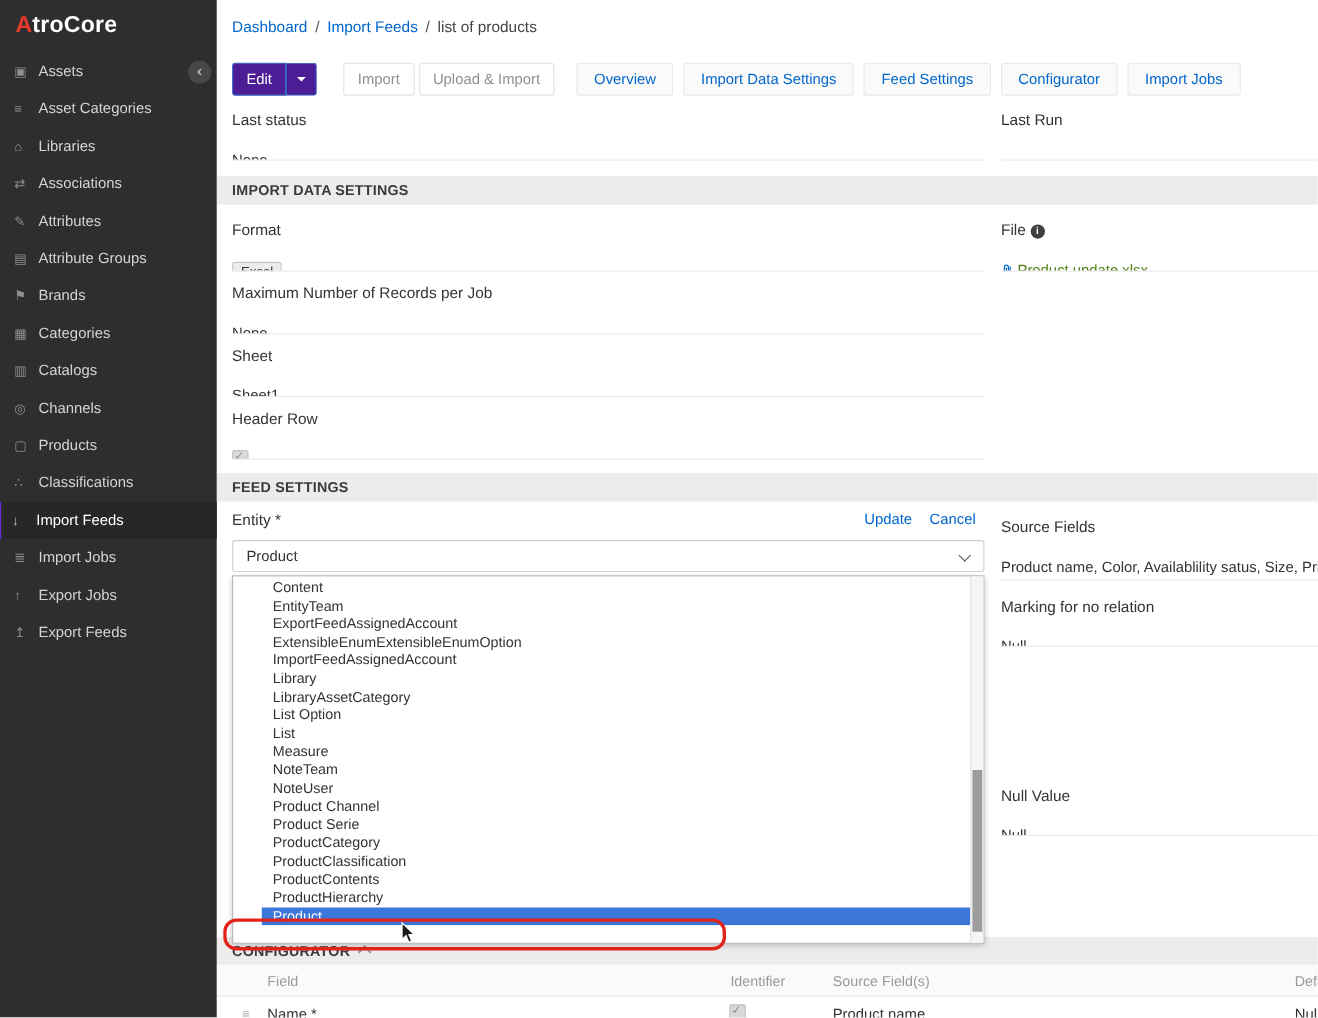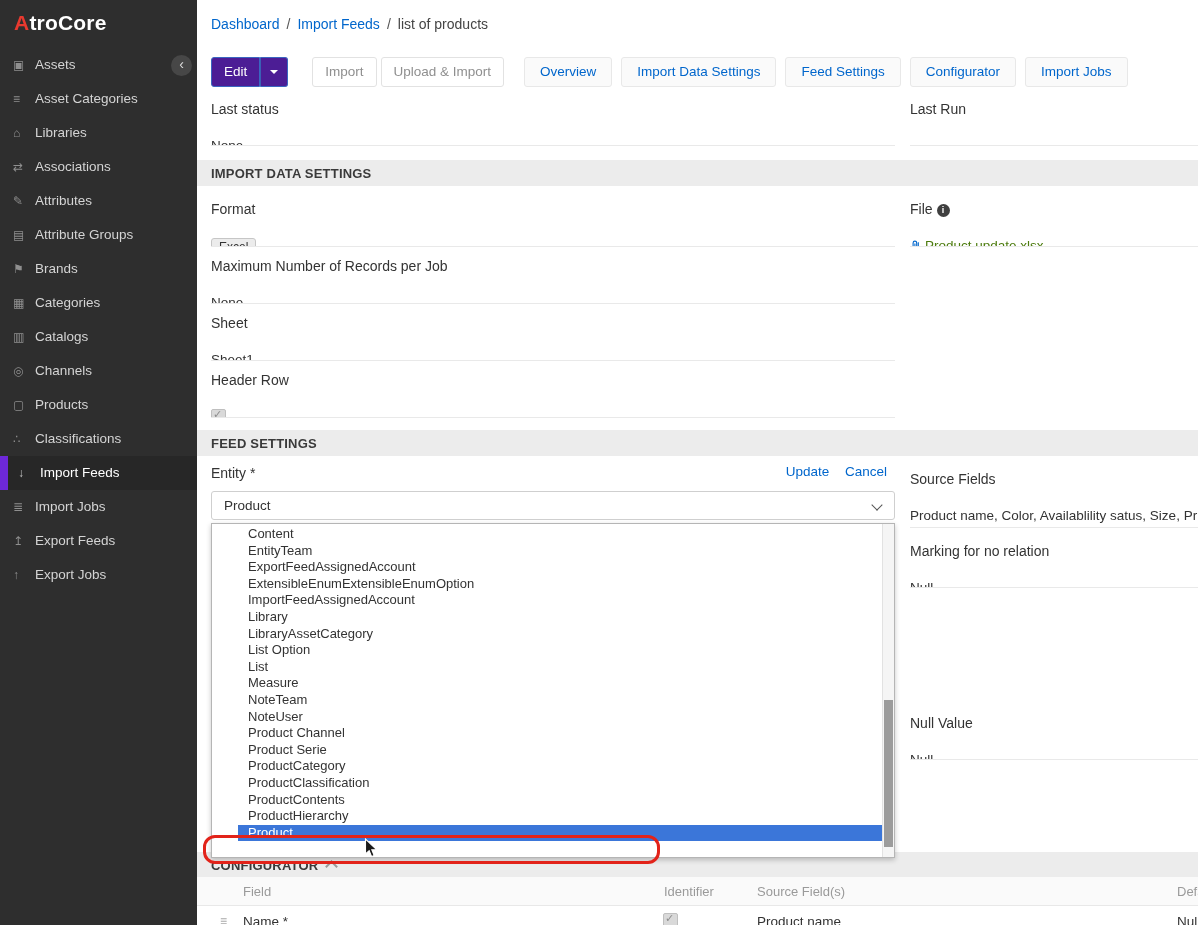--- a/index.html
+++ b/index.html
@@ -6,21 +6,21 @@
   #page{position:relative;width:1198px;height:925px;overflow:hidden;background:#fff;
         font-family:"Liberation Sans","DejaVu Sans",sans-serif;color:#333;}
 
   
   .sidebar{position:absolute;left:0;top:0;width:197px;height:925px;background:#2e2e2e;z-index:2;}
   .logo{padding:11px 14px;font-size:21px;font-weight:bold;color:#fff;letter-spacing:.2px;}
   .logo .accent{color:#e8392f;}
   .nav{position:absolute;left:0;top:48px;width:197px;}
   .nav-item{height:34px;line-height:34px;padding-left:13px;font-size:13.5px;color:#d4d4d4;cursor:pointer;white-space:nowrap;}
   .nav-item .nav-icon{display:inline-block;width:22px;font-size:12px;color:#8f8f8f;}
-  .nav-item.active{background:#272727;border-left:8px solid #6d28d9;padding-left:10px;color:#fff;}
+  .nav-item.active{background:#272727;border-left:1px solid #6d28d9;padding-left:10px;color:#fff;}
   .nav-item.active .nav-icon{color:#c2c2c2;}
   .collapse-btn{position:absolute;left:171px;top:55px;width:21px;height:21px;border-radius:50%;
     background:#474747;color:#ddd;text-align:center;line-height:19px;font-size:14px;z-index:6;cursor:pointer;}
 
   
   .breadcrumb{position:absolute;left:211px;top:0;height:47px;display:flex;align-items:center;gap:7px;font-size:14px;}
   .breadcrumb a{color:#0066cc;text-decoration:none;cursor:pointer;}
   .breadcrumb .sep{color:#555;}
   .breadcrumb .current{color:#444;}
 
@@ -106,22 +106,22 @@
       <div class="nav-item"><span class="nav-icon">✎</span><span>Attributes</span></div>
       <div class="nav-item"><span class="nav-icon">▤</span><span>Attribute Groups</span></div>
       <div class="nav-item"><span class="nav-icon">⚑</span><span>Brands</span></div>
       <div class="nav-item"><span class="nav-icon">▦</span><span>Categories</span></div>
       <div class="nav-item"><span class="nav-icon">▥</span><span>Catalogs</span></div>
       <div class="nav-item"><span class="nav-icon">◎</span><span>Channels</span></div>
       <div class="nav-item"><span class="nav-icon">▢</span><span>Products</span></div>
       <div class="nav-item"><span class="nav-icon">∴</span><span>Classifications</span></div>
       <div class="nav-item active"><span class="nav-icon">↓</span><span>Import Feeds</span></div>
       <div class="nav-item"><span class="nav-icon">≣</span><span>Import Jobs</span></div>
+      <div class="nav-item"><span class="nav-icon">↑</span><span>Export Jobs</span></div>
       <div class="nav-item"><span class="nav-icon">↥</span><span>Export Feeds</span></div>
-      <div class="nav-item"><span class="nav-icon">↑</span><span>Export Jobs</span></div>
     </div>
     <div class="collapse-btn">‹</div>
   </div>
 
   <div class="breadcrumb">
     <a>Dashboard</a>
     <span class="sep">/</span>
     <a>Import Feeds</a>
     <span class="sep">/</span>
     <span class="current">list of products</span>

